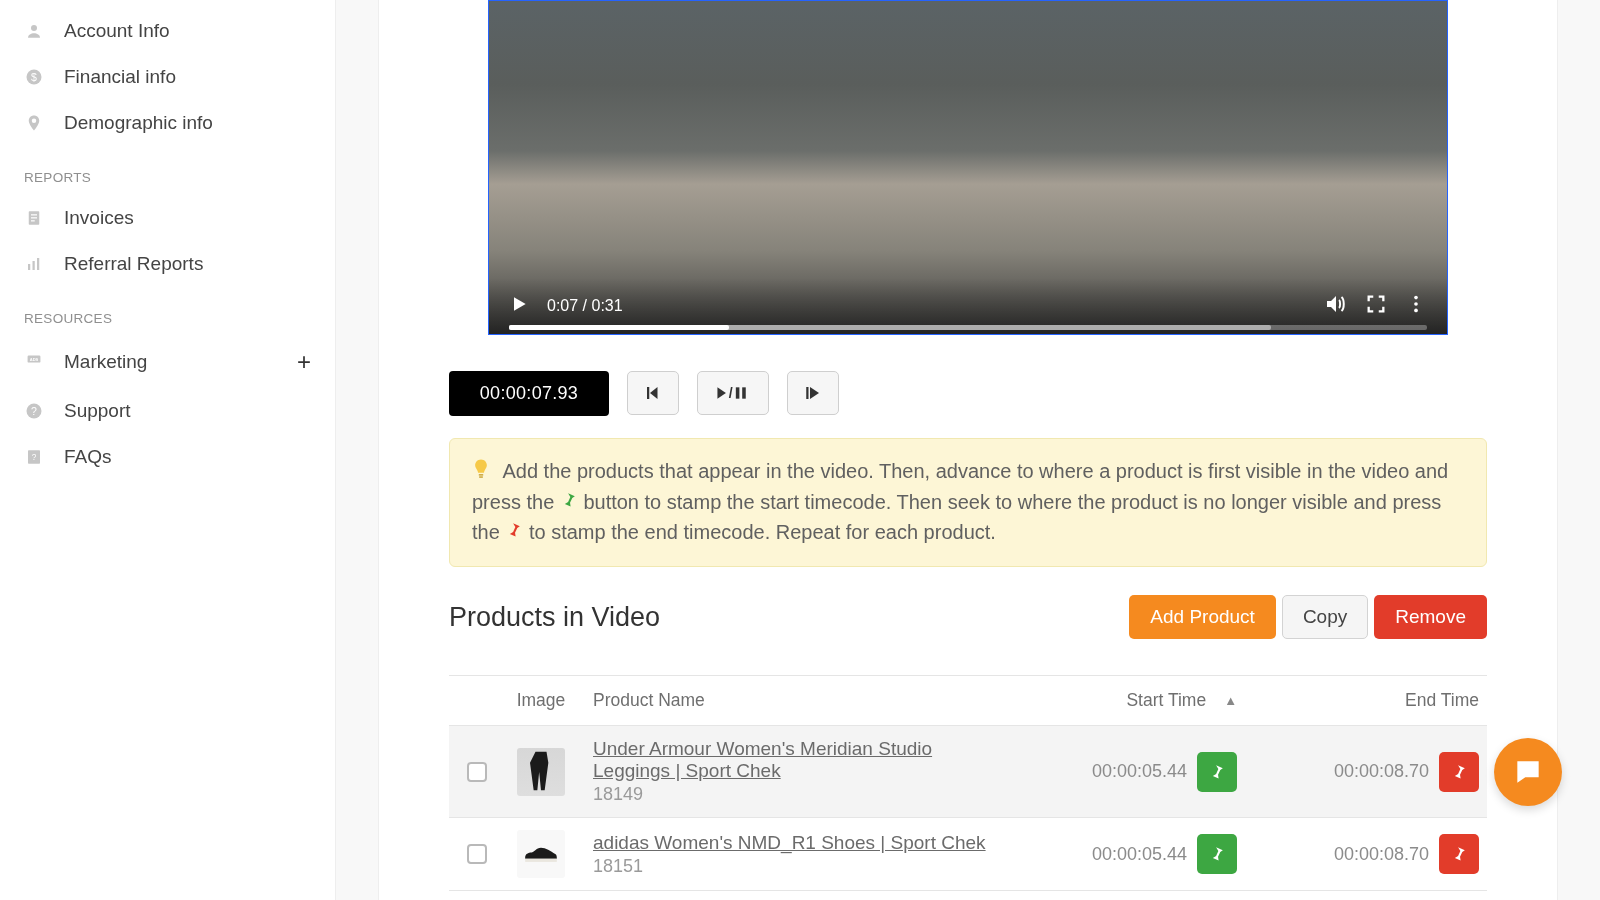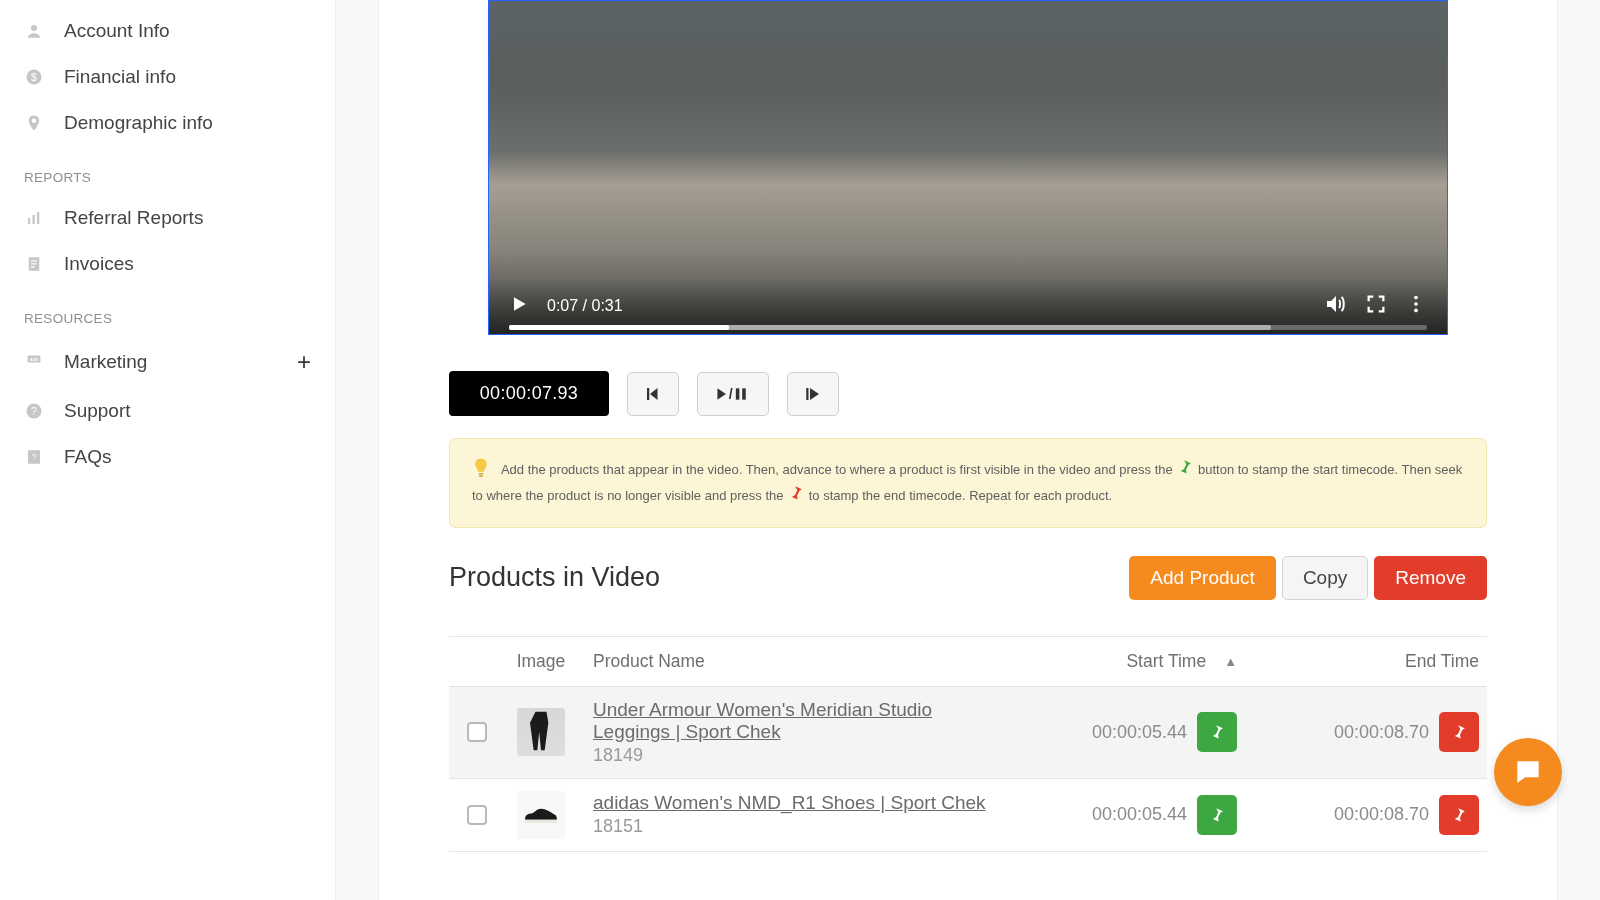--- a/index.html
+++ b/index.html
@@ -119,21 +119,21 @@
     position:absolute; left:0; top:0; bottom:0;
     width: 83%;
     background: rgba(255,255,255,0.45);
     border-radius:2px;
   }
   .ctrl-icon { cursor: pointer; }
 
   
   .transport-row {
     display: flex;
-    align-items: flex-end;
+    align-items: flex-start;
     gap: 18px;
     margin-top: 36px;
   }
   .timecode-box {
     background: #000;
     color: #fff;
     font-size: 18px;
     padding: 12px 22px;
     border-radius: 4px;
     letter-spacing: 0.3px;
@@ -156,21 +156,21 @@
   }
   .tp-btn.wide { width: 72px; }
 
   
   .tipbox {
     margin-top: 22px;
     background: #fdf6d6;
     border: 1px solid #f1e8b0;
     border-radius: 6px;
     padding: 18px 22px;
-    font-size: 13px;
+    font-size: 20px;
     line-height: 1.45;
     color: #606060;
   }
   .tipbox .bulb {
     display: inline-block;
     vertical-align: middle;
     margin-right: 8px;
   }
   .pin-green, .pin-red {
     display: inline-block;
@@ -300,37 +300,37 @@
           </svg>
       </span>
       <span>Demographic info</span>
     </div>
 
     <div class="side-header">REPORTS</div>
 
     <div class="side-item">
       <span class="icon">
         <svg viewBox="0 0 24 24" width="18" height="18" fill="currentColor">
-            <rect x="4" y="12" width="3" height="8"></rect>
-            <rect x="10" y="8" width="3" height="12"></rect>
-            <rect x="16" y="4" width="3" height="16"></rect>
-          </svg>
-      </span>
-      <span>Referral Reports</span>
-    </div>
-    <div class="side-item">
-      <span class="icon">
-        <svg viewBox="0 0 24 24" width="18" height="18" fill="currentColor">
             <rect x="5" y="3" width="14" height="18" rx="1"></rect>
             <rect x="8" y="7" width="8" height="1.6" fill="#fff"></rect>
             <rect x="8" y="11" width="8" height="1.6" fill="#fff"></rect>
             <rect x="8" y="15" width="5" height="1.6" fill="#fff"></rect>
           </svg>
       </span>
       <span>Invoices</span>
+    </div>
+    <div class="side-item">
+      <span class="icon">
+        <svg viewBox="0 0 24 24" width="18" height="18" fill="currentColor">
+            <rect x="4" y="12" width="3" height="8"></rect>
+            <rect x="10" y="8" width="3" height="12"></rect>
+            <rect x="16" y="4" width="3" height="16"></rect>
+          </svg>
+      </span>
+      <span>Referral Reports</span>
     </div>
 
     <div class="side-header">RESOURCES</div>
 
     <div class="side-item">
       <span class="icon">
         <svg viewBox="0 0 24 24" width="20" height="14">
             <rect x="1" y="1" width="22" height="12" rx="2" fill="currentColor"></rect>
             <text x="12" y="10" text-anchor="middle" font-size="7" fill="#fff" font-family="Arial" font-weight="bold">ADS</text>
           </svg>

